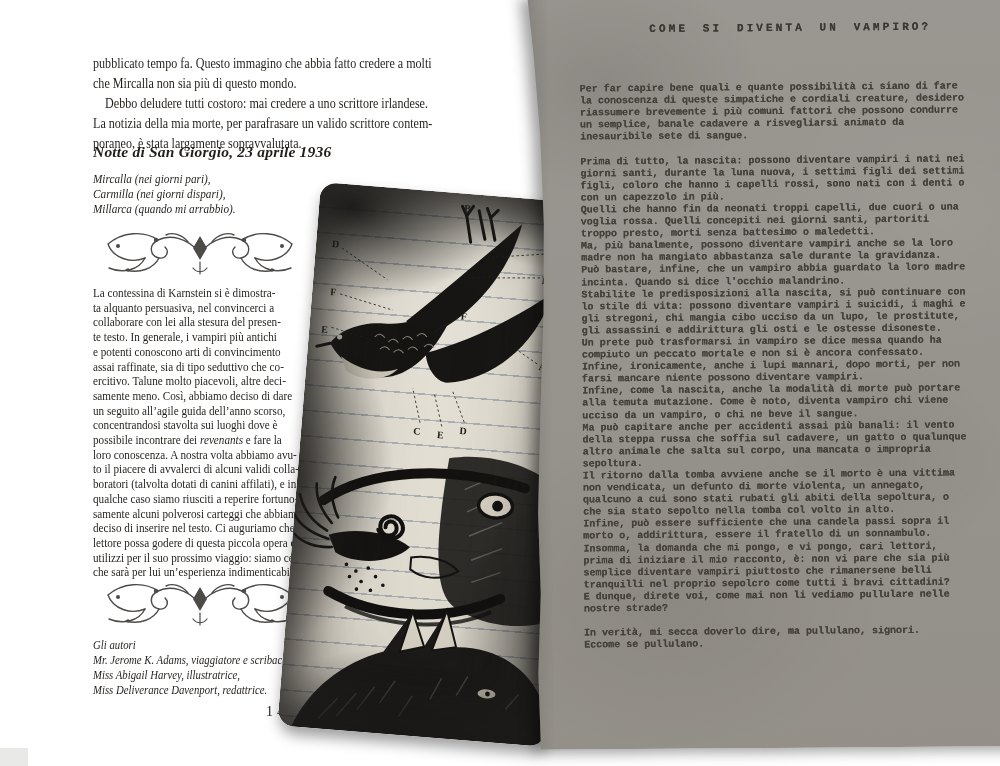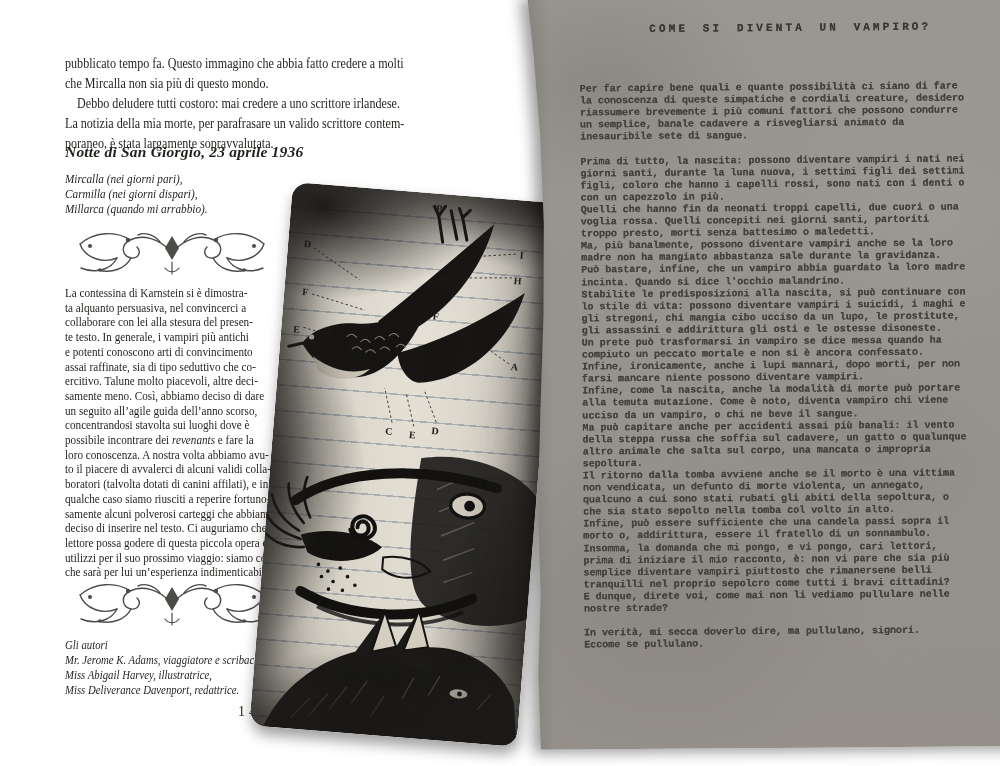--- a/index.html
+++ b/index.html
@@ -2,21 +2,21 @@
 <html><head>
 <meta charset="utf-8">
 <style>
   html,body{margin:0;padding:0;}
   body{
     width:1000px;height:766px;overflow:hidden;position:relative;
     background:#ffffff;
     font-family:"Liberation Serif","DejaVu Serif",serif;
   }
   
-  .left-page{position:absolute;inset:0;background:#ffffff;z-index:1;}
+  .left-page{position:absolute;inset:0;background:#ffffff;z-index:1;margin-left:28px;}
   .serif-block{position:absolute;color:#221f1b;}
   .condensed{transform:scaleX(0.84);transform-origin:left top;}
   .line{white-space:pre;}
   .para-top{left:65px;top:53px;font-size:14.4px;line-height:20px;}
   .heading{left:65px;top:143px;font-size:15.5px;font-weight:bold;font-style:italic;letter-spacing:.2px;}
   .aliases{left:65px;top:171px;font-size:13.4px;font-style:italic;line-height:15px;}
   .column{left:65px;top:286px;font-size:13.3px;line-height:14.7px;}
   .authors{left:65px;top:638px;font-size:12.8px;font-style:italic;line-height:15px;}
   .pagenum{left:238px;top:704px;font-size:14px;letter-spacing:4px;color:#2a2824;}
   .ornament{position:absolute;left:66px;width:212px;height:56px;}

